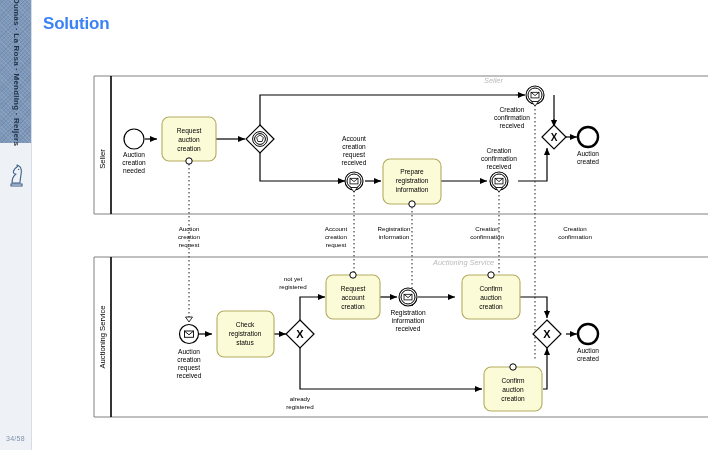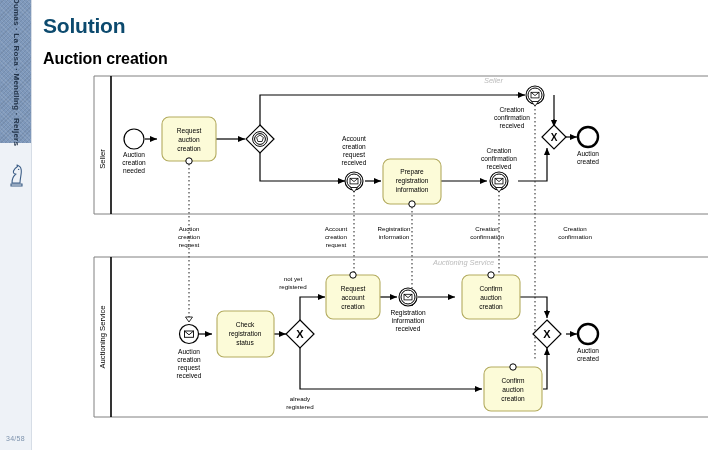--- a/index.html
+++ b/index.html
@@ -24,21 +24,21 @@
   }
   .sb-logo{position:absolute;left:0;top:160px;width:31px;height:34px;}
   .sb-logo svg{display:block;margin:0 auto;}
   .sb-title{
     position:absolute;left:0;top:205px;width:31px;height:195px;
   }
   .sb-page{position:absolute;left:0;bottom:8px;width:31px;text-align:center;
     font-size:7px;color:#7d93ad;letter-spacing:.3px;}
 
   
-  .h-title{position:absolute;left:43px;top:14px;font-size:21px;font-weight:bold;color:#0c4a6e;letter-spacing:-.2px;}
+  .h-title{position:absolute;left:43px;top:14px;font-size:17px;font-weight:bold;color:#3b82f6;letter-spacing:-.2px;}
   .h-sub{position:absolute;left:43px;top:50px;font-size:16px;font-weight:bold;color:#000;letter-spacing:-.1px;}
 
   
   #canvas{position:absolute;left:88px;top:69px;width:620px;height:356px;}
   #canvas svg{display:block;}
   .bpmn-txt{font-family:"Liberation Sans","DejaVu Sans",sans-serif;font-size:6.6px;fill:#000;}
   .lane-lbl{font-family:"Liberation Sans","DejaVu Sans",sans-serif;font-size:7.6px;fill:#000;}
   .pool-wm{font-family:"Liberation Sans","DejaVu Sans",sans-serif;font-size:7.4px;fill:#bbbbbb;font-style:italic;}
   .task-txt{font-family:"Liberation Sans","DejaVu Sans",sans-serif;font-size:6.6px;fill:#000;}
   .flow-lbl{font-family:"Liberation Sans","DejaVu Sans",sans-serif;font-size:6.2px;fill:#000;}
@@ -62,21 +62,20 @@
     </div>
 
     <div class="sb-title">
       
     </div>
 
     <div class="sb-page">34/58</div>
   </div>
 
   <div class="h-title">Solution</div>
-  <div class="h-sub">Auction creation</div>
 
   <div id="canvas">
   <svg width="620" height="356" viewBox="0 0 620 356" xmlns="http://www.w3.org/2000/svg">
     <defs>
       <marker id="arrW" markerWidth="7" markerHeight="7" refX="6" refY="3" orient="auto" markerUnits="strokeWidth">
         <path d="M0,0.4 L6,3 L0,5.6 z" fill="#000"></path>
       </marker>
       <marker id="arrOpen" markerWidth="8" markerHeight="8" refX="7" refY="3.2" orient="auto" markerUnits="strokeWidth">
         <path d="M0.5,0.6 L7,3.2 L0.5,5.8" fill="#fff" stroke="#000" stroke-width="0.8"></path>
       </marker>

